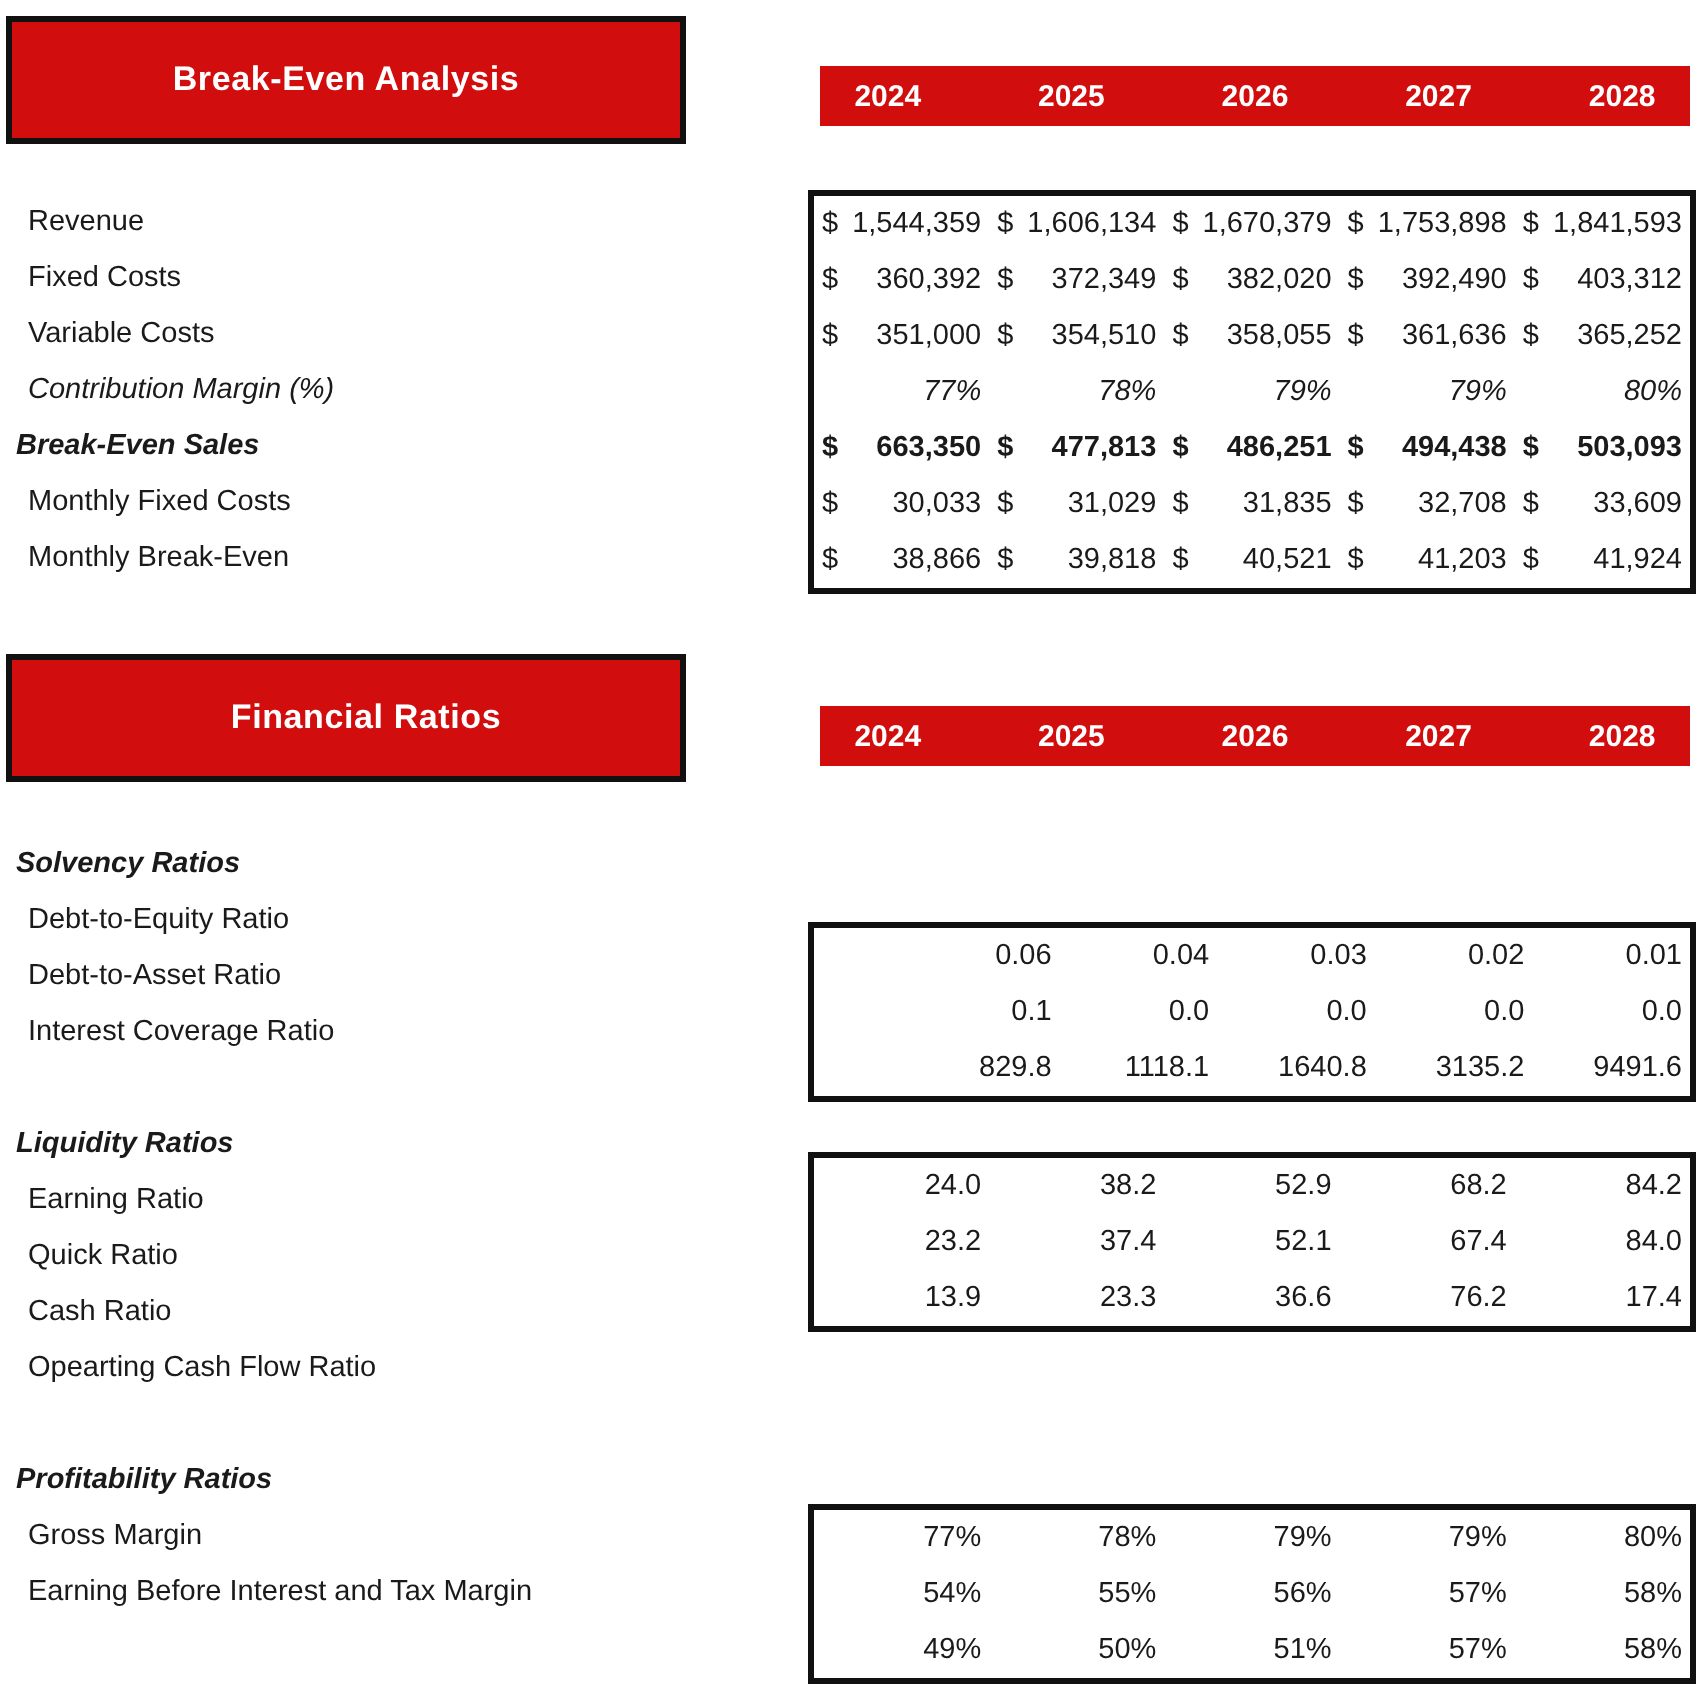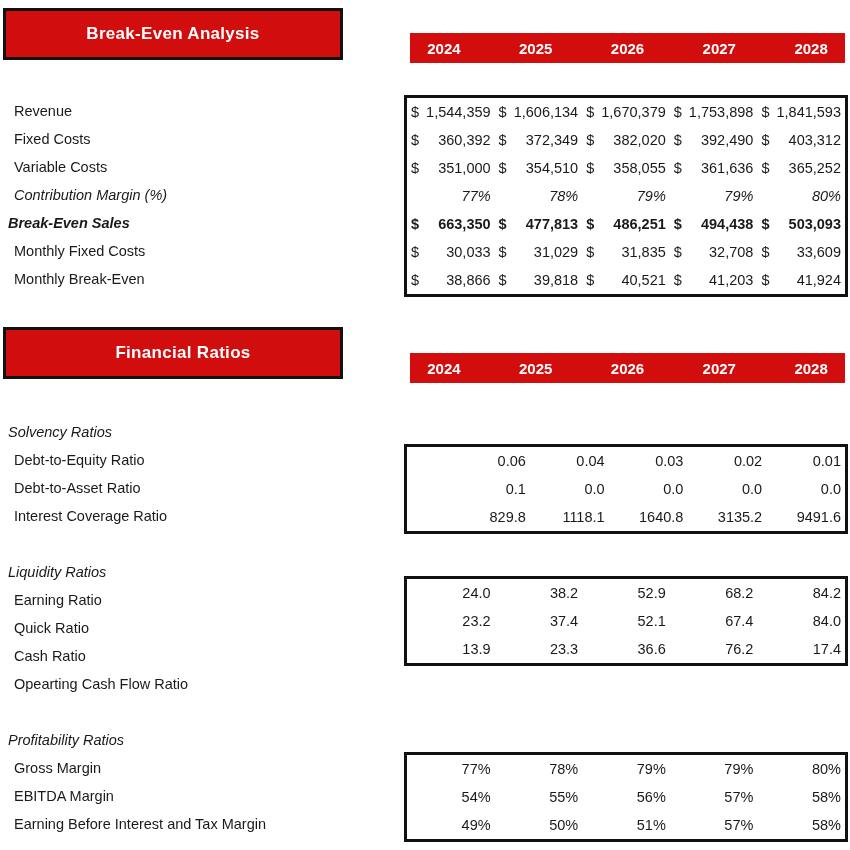--- a/index.html
+++ b/index.html
@@ -15,21 +15,21 @@
     width: 850px;
     height: 850px;
     background: #ffffff;
   }
 
   
   .section-banner {
     position: absolute;
     left: 3px;
     width: 340px;
-    height: 52px;
+    height: 64px;
     background: #D20D0D;
     border: 3px solid #111111;
     display: flex;
     align-items: center;
     justify-content: center;
   }
   .section-banner .banner-text {
     color: #ffffff;
     font-size: 17px;
     font-weight: bold;
@@ -67,21 +67,21 @@
     height: 28px;
     line-height: 28px;
     font-size: 14.5px;
     color: #1a1a1a;
     white-space: nowrap;
   }
   .label-row.indent { padding-left: 6px; }
   .label-row.italic { font-style: italic; }
   .label-row.bolditalic { font-weight: bold; font-style: italic; }
   .label-row.grouphead {
-    font-weight: normal;
+    font-weight: bold;
     font-style: italic;
   }
   .label-row.spacer { height: 28px; }
 
   
   .data-box {
     position: absolute;
     left: 404px;
     width: 444px;
     border: 3px solid #111111;
@@ -386,25 +386,24 @@
       <div class="label-row indent">Interest Coverage Ratio</div>
       <div class="label-row spacer">&nbsp;</div>
       <div class="label-row grouphead">Liquidity Ratios</div>
       <div class="label-row indent">Earning Ratio</div>
       <div class="label-row indent">Quick Ratio</div>
       <div class="label-row indent">Cash Ratio</div>
       <div class="label-row indent">Opearting Cash Flow Ratio</div>
       <div class="label-row spacer">&nbsp;</div>
       <div class="label-row grouphead">Profitability Ratios</div>
       <div class="label-row indent">Gross Margin</div>
-      <div class="label-row indent">EBITDA Margin</div>
       <div class="label-row indent">Earning Before Interest and Tax Margin</div>
     </div>
 
-  <div class="data-box" id="solv-box" style="top:444px;padding-left:44px;">
+  <div class="data-box" id="solv-box" style="top:461px;padding-left:44px;">
     <table>
       <tbody id="solv-body">
           <tr>
             <td>
               <div class="cell plain">
                 <span>0.06</span>
               </div>
             </td>
             <td>
               <div class="cell plain">

